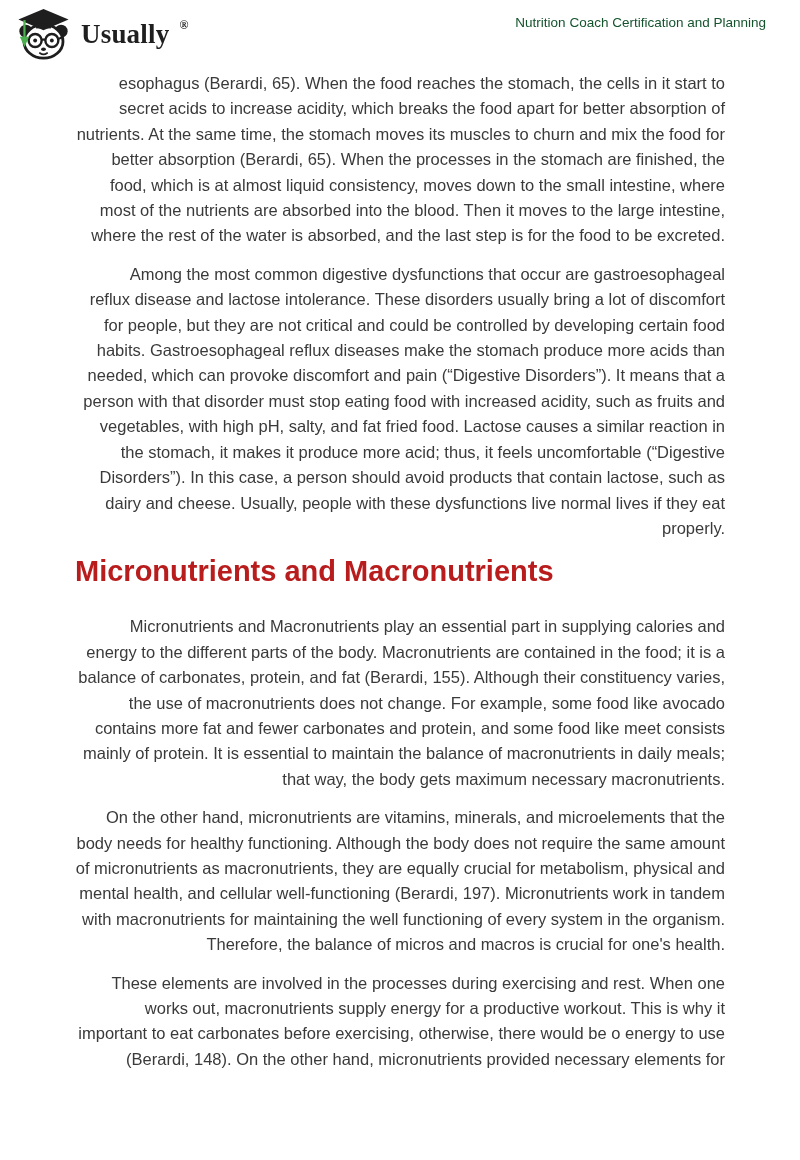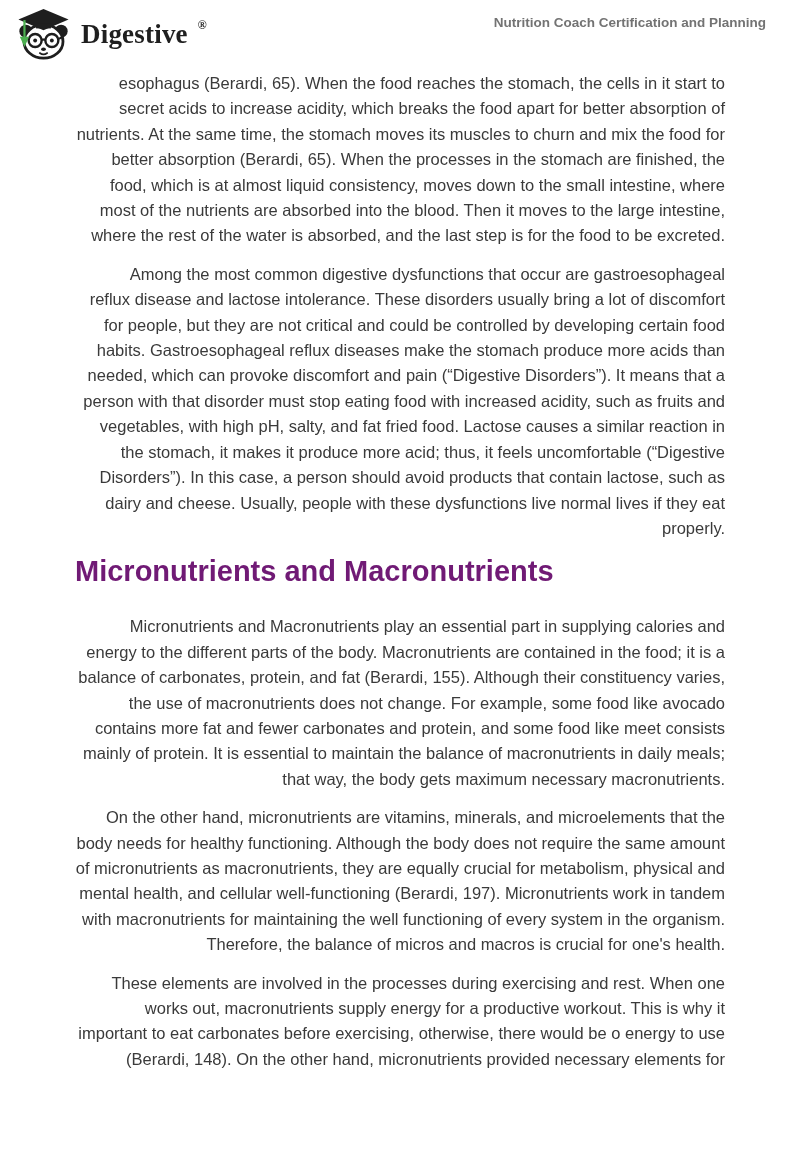--- a/index.html
+++ b/index.html
@@ -47,24 +47,23 @@
     font-weight: 700;
     font-size: 12px;
     color: #1f1f1f;
     vertical-align: super;
     position: relative;
     top: -9px;
     left: 1px;
   }
   .doc-title {
     font-size: 13.5px;
-    color: #737373;
+    color: #14532d;
     padding-top: 7px;
     text-align: right;
-    font-weight: bold;
   }
 
   
   .content {
     position: absolute;
     top: 71px;
     left: 75px;
     width: 650px;
   }
   .content p {
@@ -73,21 +72,21 @@
     color: #3a3a3a;
     margin: 0 0 13px 0;
     text-align: right;
   }
   .content p.indent { text-indent: 28px; }
   .content h1 {
     font-family: "Liberation Sans", sans-serif;
     font-weight: 700;
     font-size: 29px;
     line-height: 34px;
-    color: #701a75;
+    color: #b91c1c;
     margin: 13px 0 26px 0;
   }
 
   
   .page-footer {
     position: absolute;
     right: 34px;
     bottom: 12px;
     font-size: 13px;
     color: #b5b5b5;
@@ -119,21 +118,21 @@
 
         <ellipse cx="30" cy="44.5" rx="2.6" ry="1.9" fill="#1e1e1e"></ellipse>
         <path d="M 26 48.5 Q 30 51.5 34 48.5" fill="none" stroke="#1e1e1e" stroke-width="1.8" stroke-linecap="round"></path>
 
         <polygon points="30,1 57,12.5 30,24 3,12.5" fill="#1e1e1e"></polygon>
         <rect x="22" y="17" width="16" height="5" fill="#1e1e1e"></rect>
 
         <line x1="9.5" y1="13" x2="9.5" y2="33" stroke="#4caf50" stroke-width="2.4"></line>
         <polygon points="4.5,31 14.5,31 9.5,42" fill="#4caf50"></polygon>
       </svg>
-      <span class="brand-name">Digestive</span>
+      <span class="brand-name">Usually</span>
         <span class="brand-reg">®</span>
     </div>
     <div class="doc-title">Nutrition Coach Certification and Planning</div>
   </div>
 
   <div class="content">
     <p>esophagus (Berardi, 65). When the food reaches the stomach, the cells in it start to secret acids to increase acidity, which breaks the food apart for better absorption of nutrients. At the same time, the stomach moves its muscles to churn and mix the food for better absorption (Berardi, 65). When the processes in the stomach are finished, the food, which is at almost liquid consistency, moves down to the small intestine, where most of the nutrients are absorbed into the blood. Then it moves to the large intestine, where the rest of the water is absorbed, and the last step is for the food to be excreted.</p>
     <p class="indent">Among the most common digestive dysfunctions that occur are gastroesophageal reflux disease and lactose intolerance. These disorders usually bring a lot of discomfort for people, but they are not critical and could be controlled by developing certain food habits. Gastroesophageal reflux diseases make the stomach produce more acids than needed, which can provoke discomfort and pain (“Digestive Disorders”). It means that a person with that disorder must stop eating food with increased acidity, such as fruits and vegetables, with high pH, salty, and fat fried food. Lactose causes a similar reaction in the stomach, it makes it produce more acid; thus, it feels uncomfortable (“Digestive Disorders”). In this case, a person should avoid products that contain lactose, such as dairy and cheese. Usually, people with these dysfunctions live normal lives if they eat properly.</p>
     <h1>Micronutrients and Macronutrients</h1>
     <p class="indent">Micronutrients and Macronutrients play an essential part in supplying calories and energy to the different parts of the body. Macronutrients are contained in the food; it is a balance of carbonates, protein, and fat (Berardi, 155). Although their constituency varies, the use of macronutrients does not change. For example, some food like avocado contains more fat and fewer carbonates and protein, and some food like meet consists mainly of protein. It is essential to maintain the balance of macronutrients in daily meals; that way, the body gets maximum necessary macronutrients.</p>

